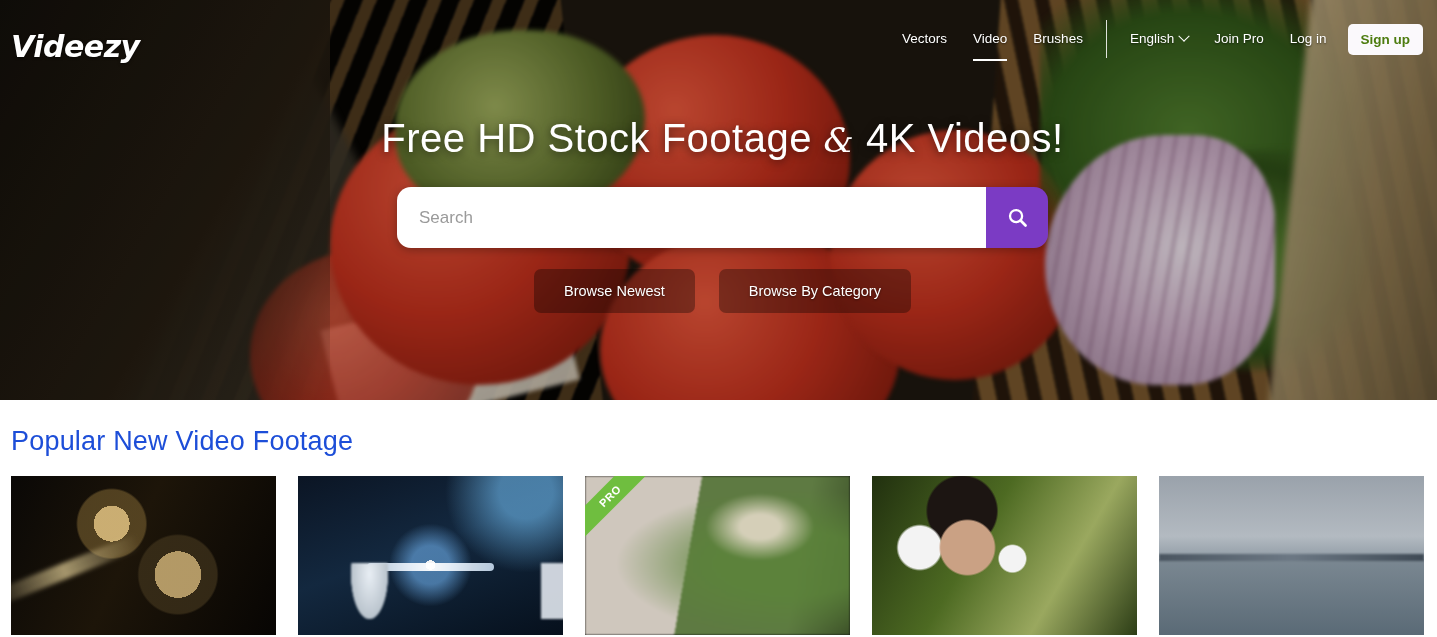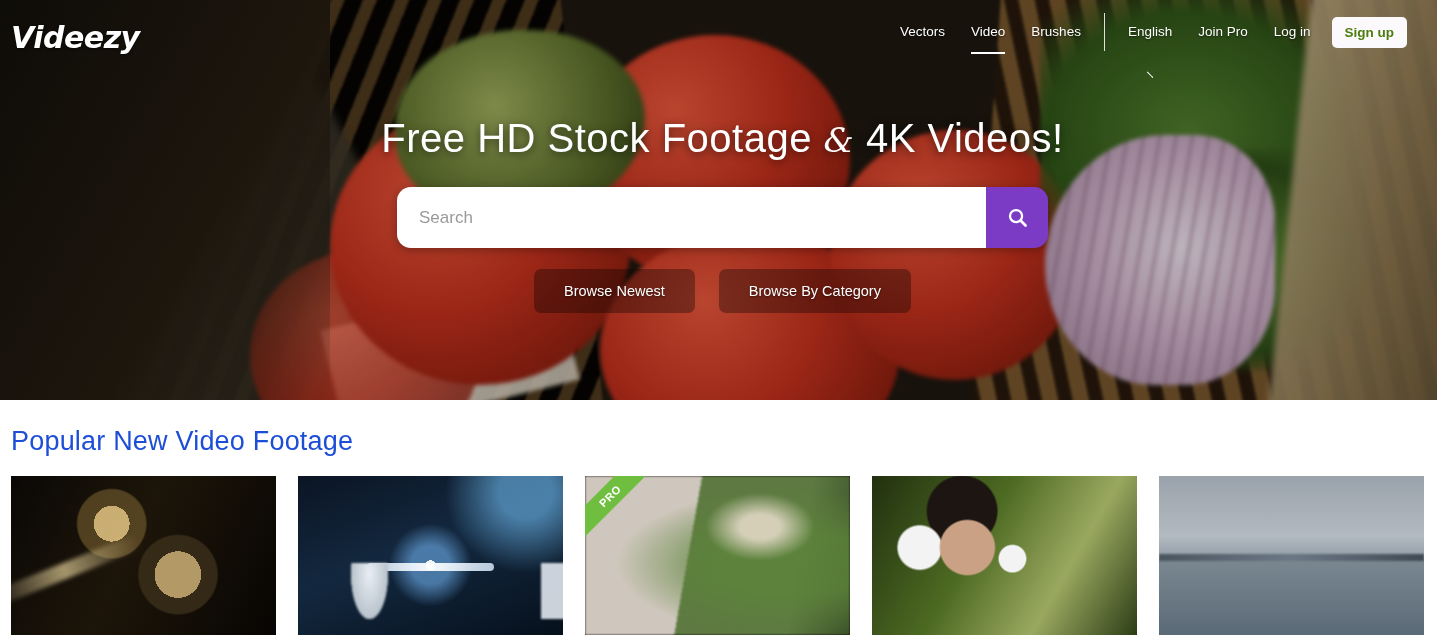--- a/index.html
+++ b/index.html
@@ -85,40 +85,40 @@
   .paper {
     position:absolute; left:330px; top:300px; width:240px; height:110px;
     background:linear-gradient(160deg,#efe8dc,#cfc6b6); filter:blur(2px);
     transform:rotate(-14deg); opacity:.9;
   }
   .hero-tint { position:absolute; inset:0; background:rgba(0,0,0,.18); }
 
   
   .topbar {
     position:absolute; left:0; top:0; width:1437px; height:64px;
-    display:flex; align-items:center; z-index:30;
+    display:flex; align-items:flex-end; z-index:30;
   }
   .logo {
     margin-left:11px; margin-top:10px;
     font-style:italic; font-weight:bold; font-size:30px; color:#ffffff;
     letter-spacing:-0.5px; text-shadow:0 1px 3px rgba(0,0,0,.6);
     font-family:"DejaVu Sans", sans-serif;
   }
-  .nav { margin-left:auto; display:flex; align-items:center; height:50px; padding-right:30px; }
+  .nav { margin-left:auto; display:flex; align-items:center; height:50px; padding-right:14px; }
   .nav-link {
     position:relative; color:#ffffff; font-size:13.5px; padding:0 13px;
     line-height:50px; height:50px; text-decoration:none; white-space:nowrap;
     text-shadow:0 1px 2px rgba(0,0,0,.55);
   }
   .nav-link.active::after {
     content:""; position:absolute; left:13px; right:13px; bottom:3px;
     height:2px; background:#ffffff;
   }
   .nav-divider { width:1px; height:38px; background:rgba(255,255,255,.85); margin:0 10px; }
-  .lang { display:flex; align-items:center; gap:20px;flex-direction:column; }
+  .lang { display:flex; align-items:center; gap:6px; }
   .chev { display:inline-block; width:8px; height:8px; border-right:1.6px solid #fff;
           border-bottom:1.6px solid #fff; transform:rotate(45deg) translate(-2px,-2px); }
   .signup {
     margin-left:8px; background:#fbf9fc; color:#4d7c0f; font-size:13.5px;
     font-weight:bold; border:none; border-radius:5px; padding:8px 13px;
     cursor:pointer; font-family:"Liberation Sans", sans-serif;
   }
 
   
   .hero-content {

